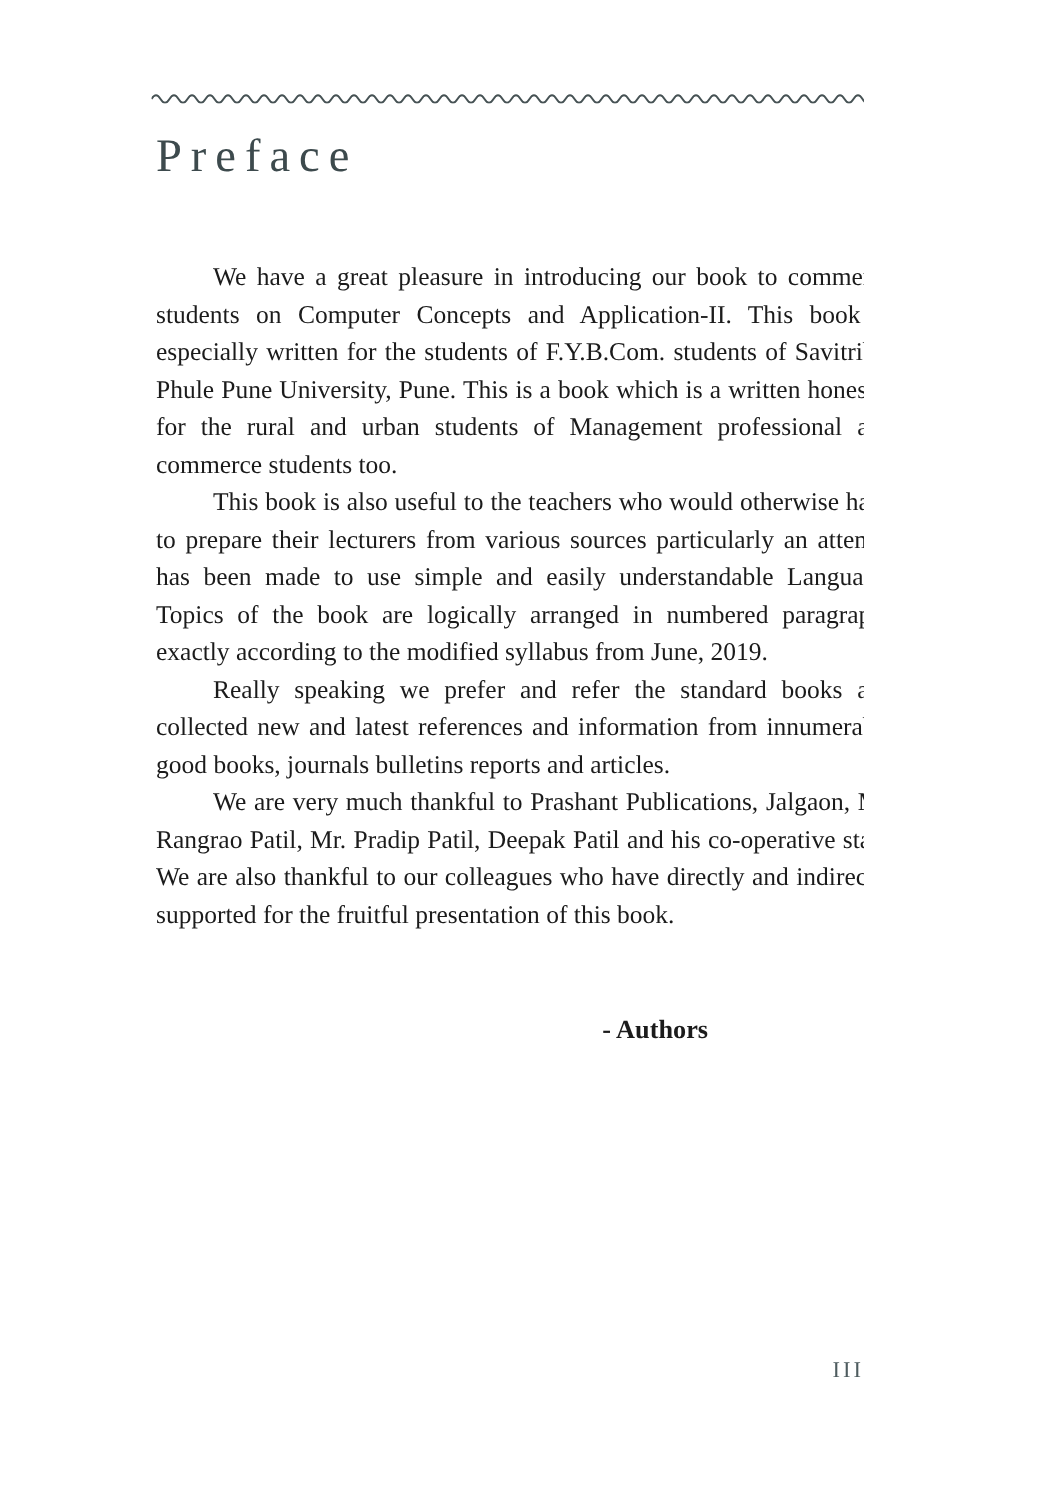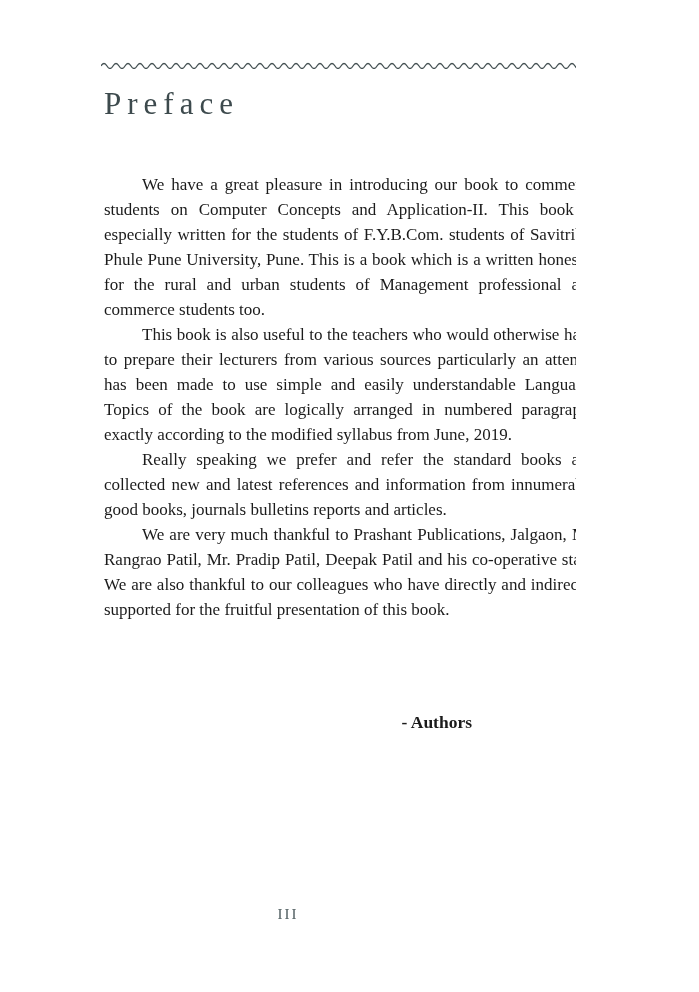--- a/index.html
+++ b/index.html
@@ -46,31 +46,31 @@
     text-align: justify;
     color: var(--body-color, #1b1b1b);
   }
   .body-text p {
     margin: 0;
     text-indent: 38px;
   }
   .signature {
     position: absolute;
     right: 104px;
-    top: 712px;
+    top: 676px;
     font-size: 17.5px;
     font-weight: bold;
     color: var(--body-color, #1b1b1b);
   }
   .page-number {
     position: absolute;
     left: 0;
     right: 0;
     top: 906px;
-    text-align: center;
+    text-align: right;
     font-size: 15px;
     letter-spacing: 2px;
     color: var(--page-number-color, #4e5c5f);
   }
 </style>
 </head>
 <body>
 
 <div class="page">
 

